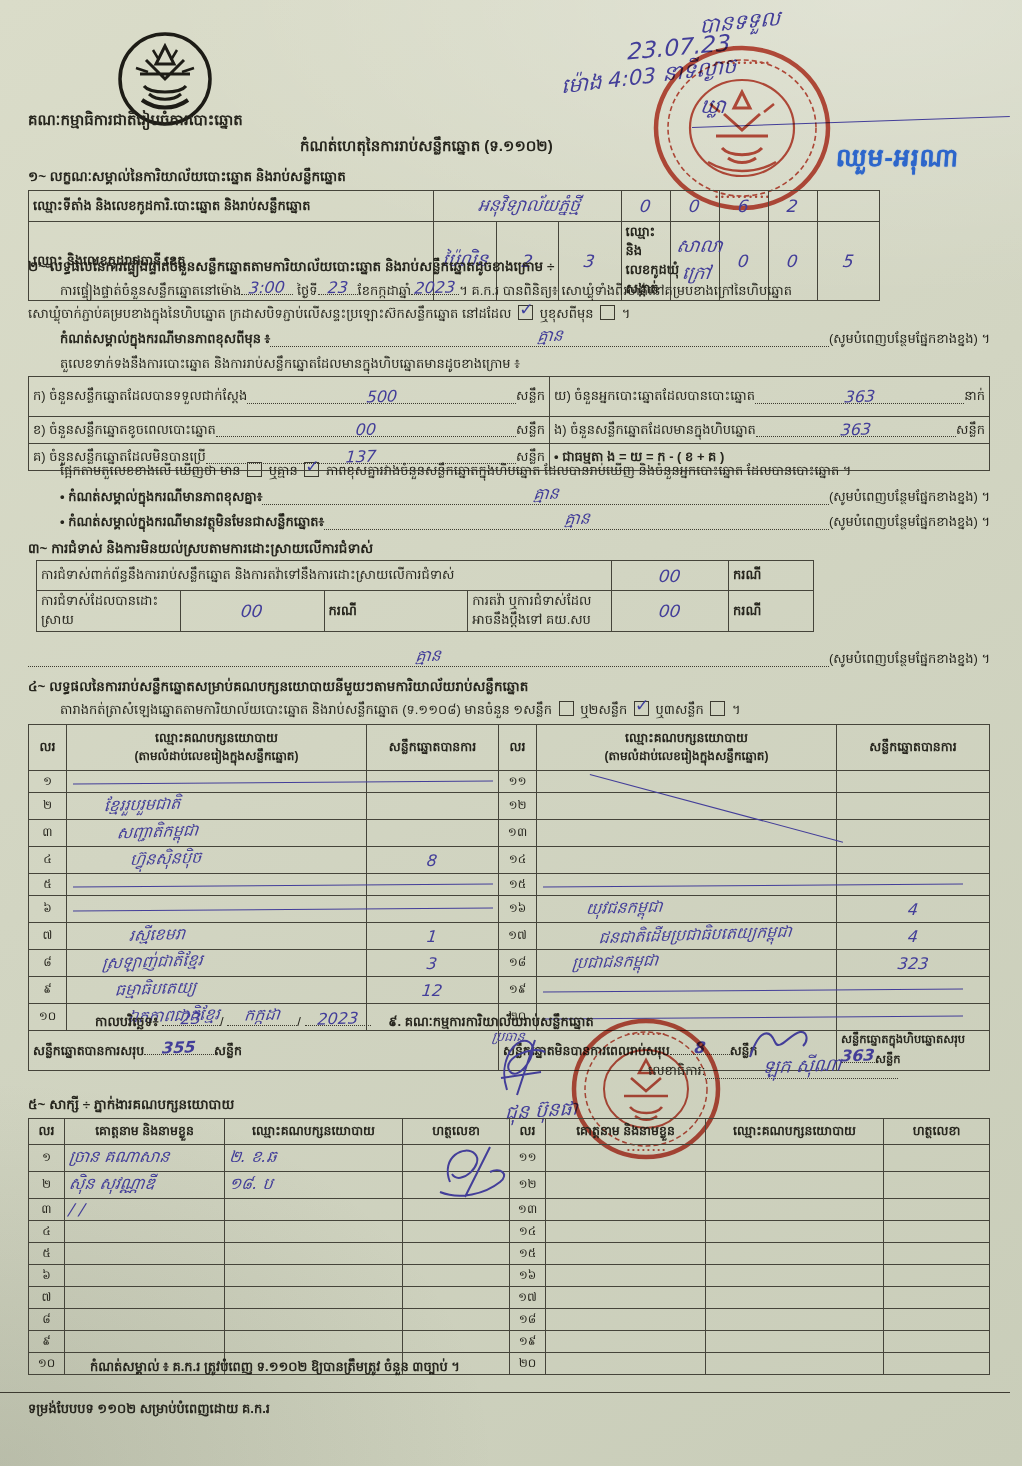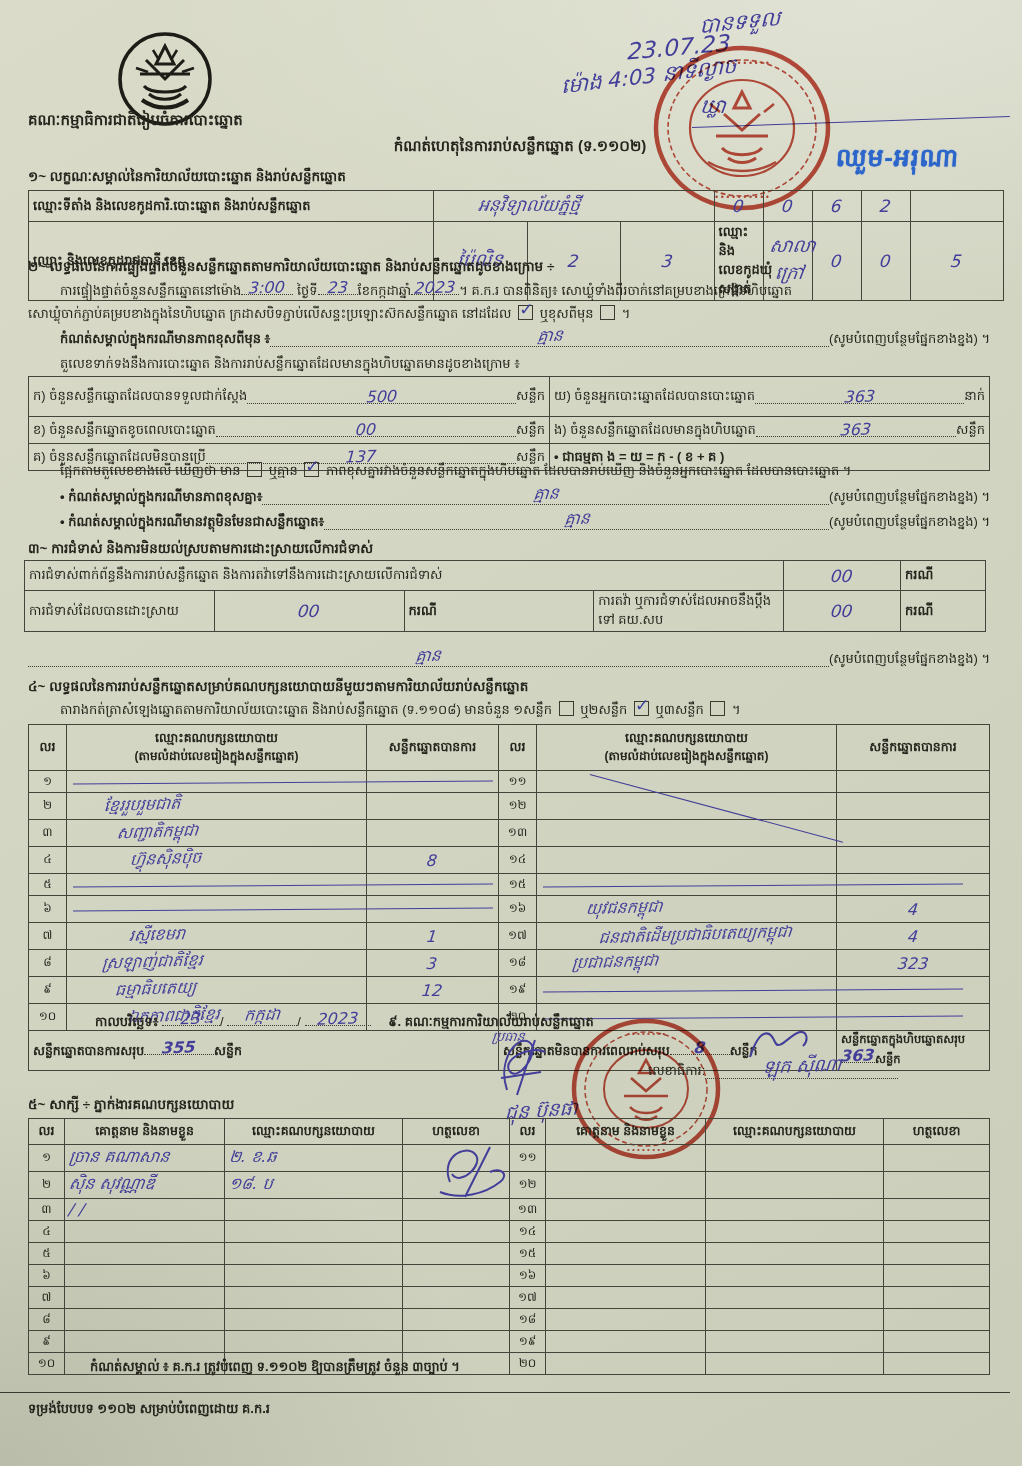--- a/index.html
+++ b/index.html
@@ -7,21 +7,21 @@
     position:relative; width:1022px; height:1466px; margin:0 auto; overflow:hidden;
     background:
       radial-gradient(1200px 500px at 85% 0%, rgba(255,255,255,.25), rgba(0,0,0,0) 60%),
       radial-gradient(900px 700px at 0% 100%, rgba(90,95,75,.18), rgba(0,0,0,0) 55%),
       linear-gradient(150deg,#dadcc9 0%, #d2d5c2 45%, #c9cdb9 100%);
     font-family:"Liberation Sans","DejaVu Sans",sans-serif;
     color:#26251d; font-size:13px;
   }
   .abs{position:absolute;}
   .bold{font-weight:bold;}
-  .center{text-align:center;}
+  .center{text-align:left;}
   
   .hw{font-family:"DejaVu Sans",sans-serif; font-style:italic; color:#433e99; transform:skewX(-7deg); display:inline-block;}
   .hw.big{font-size:17px;}
   .ink-line{position:absolute; border-top:1.7px solid #433e99; transform-origin:left top;}
   
   .cb{display:inline-block; width:13px; height:13px; border:1.5px solid #3c3a30; vertical-align:-2px; position:relative; margin:0 3px;}
   .cb .tick{position:absolute; left:0px; top:-7px; font-size:17px; color:#3d3f9e; font-weight:bold; font-style:normal;}
   
   .lead{display:inline-block; border-bottom:1.7px dotted #3d3b2f; position:relative; height:13px; vertical-align:baseline;}
   .lead .v{position:absolute; left:50%; bottom:-3px; transform:translateX(-50%) skewX(-7deg) rotate(-2deg); white-space:nowrap; font-size:16px;}
@@ -76,21 +76,21 @@
     <path d="M92 48 l-8 16 h16 Z M74 70 l18 16 18-16 M66 92 h52 M72 104 c8 9 32 9 40 0 M78 114 c8 6 20 6 28 0" fill="none" stroke="#c23a2a" stroke-width="3"></path>
     <path d="M60 60 l10 8 M124 60 l-10 8 M58 118 c20 12 48 12 68 0" fill="none" stroke="#c23a2a" stroke-width="2.5"></path>
     <text x="92" y="22" text-anchor="middle" fill="#c23a2a" font-size="9">• • • • • • • • • •</text>
     <text x="92" y="156" text-anchor="middle" fill="#c23a2a" font-size="9">• • • • • • • • • •</text>
   </svg>
 
   <div class="abs bluestamp" style="left:836px;top:142px;font-size:25px">ឈួម-អរុណា</div>
 
   <div class="abs sec-head" style="left:28px;top:168px">១~ លក្ខណៈសម្គាល់នៃការិយាល័យបោះឆ្នោត និងរាប់សន្លឹកឆ្នោត</div>
 
-  <table class="abs frame" style="left:28px;top:190px;width:976px">
+  <table class="abs frame" style="left:28px;top:190px;width:852px">
     <tbody>
         <tr style="height:31px">
       <td style="width:396px" class="bold">ឈ្មោះទីតាំង និងលេខកូដការិ.បោះឆ្នោត និងរាប់សន្លឹកឆ្នោត</td>
       <td colspan="3" style="border-right:none">
         <span class="hw" style="font-size:17px;margin-left:40px">អនុវិទ្យាល័យភ្នំថ្មី</span>
       </td>
       <td style="width:40px" class="codebox"><span class="hw big">0</span></td>
       <td style="width:40px" class="codebox"><span class="hw big">0</span></td>
       <td style="width:40px" class="codebox"><span class="hw big">6</span></td>
       <td style="width:40px" class="codebox"><span class="hw big">2</span></td>
@@ -209,21 +209,21 @@
   <div class="abs flexline" style="left:60px;top:513px;width:930px">
     <span class="bold">• កំណត់សម្គាល់ក្នុងករណីមានវត្ថុមិនមែនជាសន្លឹកឆ្នោត៖</span>
     <span class="lead">
         <i class="hw v">គ្មាន</i>
       </span>
     <span>(សូមបំពេញបន្ថែមផ្នែកខាងខ្នង) ។</span>
   </div>
 
   <div class="abs sec-head" style="left:28px;top:540px">៣~ ការជំទាស់ និងការមិនយល់ស្របតាមការដោះស្រាយលើការជំទាស់</div>
 
-  <table class="abs frame" style="left:24px;top:560px;width:962px">
+  <table class="abs frame" style="left:36px;top:560px;width:778px">
     <tbody>
         <tr style="height:30px">
       <td colspan="4">ការជំទាស់ពាក់ព័ន្ធនឹងការរាប់សន្លឹកឆ្នោត និងការតវ៉ាទៅនឹងការដោះស្រាយលើការជំទាស់</td>
       <td style="width:108px" class="codebox"><span class="hw big">00</span></td>
       <td style="width:76px" class="bold">ករណី</td>
     </tr>
     <tr style="height:30px">
       <td style="width:250px">ការជំទាស់ដែលបានដោះស្រាយ</td>
       <td style="width:106px" class="codebox"><span class="hw big">00</span></td>
       <td style="width:74px" class="bold">ករណី</td>

